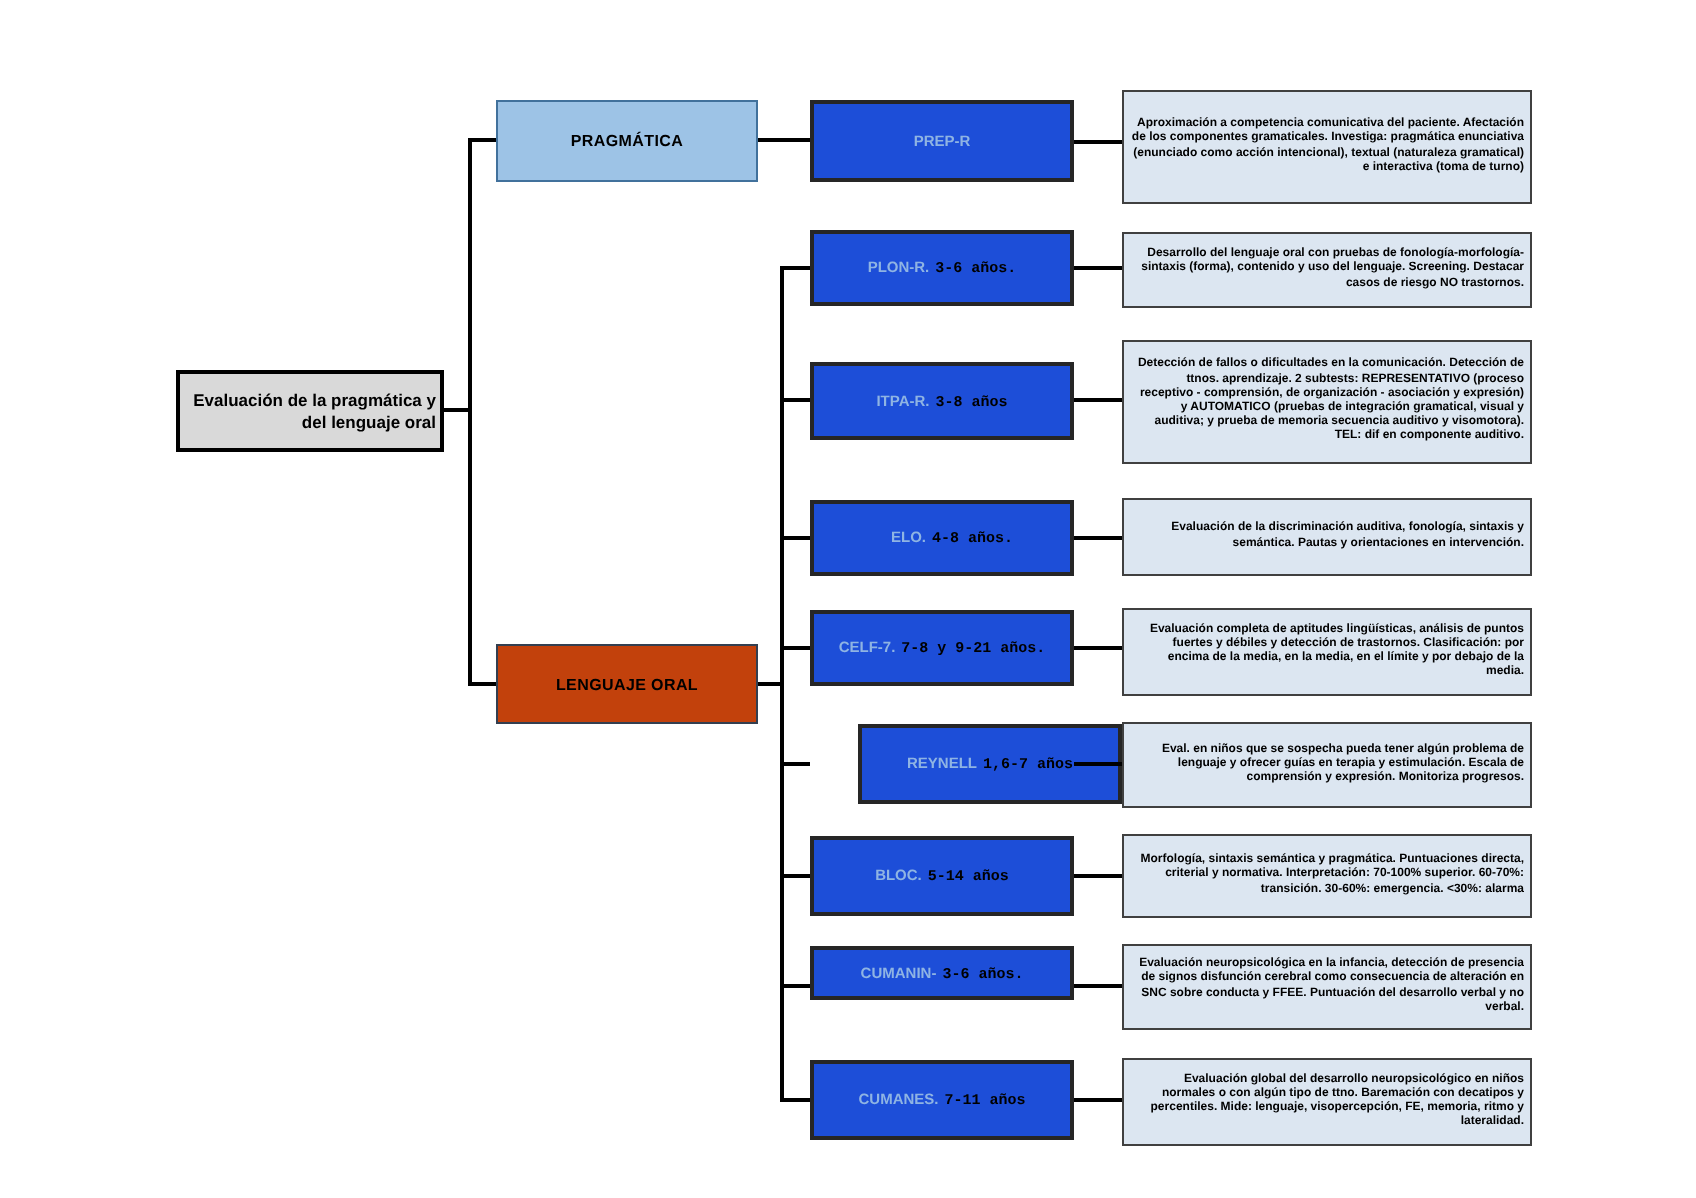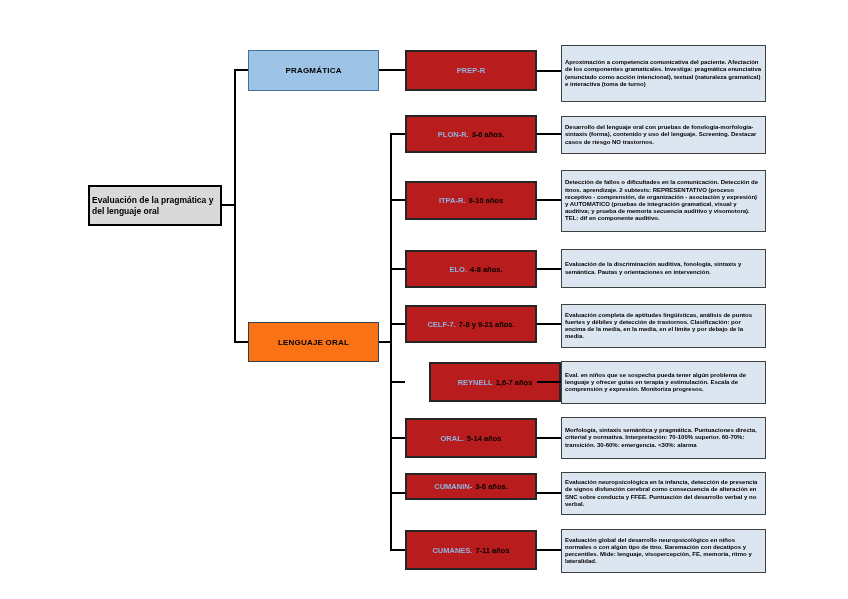--- a/index.html
+++ b/index.html
@@ -3,39 +3,39 @@
 <meta charset="utf-8">
 <style>
   html,body{margin:0;padding:0;background:#ffffff;}
   #canvas{
     position:relative;width:848px;height:599px;background:#ffffff;overflow:hidden;
     font-family:"Liberation Sans", sans-serif;
   }
   
   .box{
     position:absolute;box-sizing:border-box;display:flex;align-items:center;justify-content:center;
-    text-align:left;
+    text-align:right;
   }
   .root{
     left:88px;top:185px;width:134px;height:41px;
     background:#d9d9d9;border:2px solid #000000;
     font-size:8.5px;font-weight:bold;color:#000;line-height:1.25;padding:1px 2px;
   }
   .cat{
     width:131px;height:41px;font-size:8px;font-weight:bold;color:#000;letter-spacing:.2px;
   }
   .cat-prag{left:248px;top:50px;background:#9dc3e6;border:1.5px solid #41719c;}
-  .cat-oral{left:248px;top:322px;width:131px;height:40px;background:#f97316;border:1.5px solid #333f50;}
+  .cat-oral{left:248px;top:322px;width:131px;height:40px;background:#c2410c;border:1.5px solid #333f50;}
   .tnode{
-    left:405px;width:132px;background:#b91c1c;border:2px solid #262626;
+    left:405px;width:132px;background:#1d4ed8;border:2px solid #262626;
     font-size:7.5px;font-weight:bold;padding:1px 2px;
   }
   .tname{color:#8fb4e3;}
   .tage{color:#000000;}
-  .tage:not(:empty){margin-left:3px;}
+  .tage:not(:empty){margin-left:3px;font-family:Liberation Mono, monospace;}
   .dbox{
     left:561px;width:205px;background:#dce6f1;border:1.5px solid #404040;
     font-size:6px;font-weight:bold;color:#000;line-height:1.2;padding:2px 3px;
   }
   
   .n0{top:50px;height:41px;}  .d0{top:45px;height:57px;}
   .n1{top:115px;height:38px;} .d1{top:116px;height:38px;}
   .n2{top:181px;height:39px;} .d2{top:170px;height:62px;}
   .n3{top:250px;height:38px;padding-left:12px;} .d3{top:249px;height:39px;}
   .n4{top:305px;height:38px;} .d4{top:304px;height:44px;}
@@ -58,33 +58,33 @@
   <div class="box cat cat-prag">PRAGMÁTICA</div>
   <div class="box cat cat-oral">LENGUAJE ORAL</div>
 
   <div class="box tnode n0">
       <span><span class="tname">PREP-R</span><span class="tage"></span></span>
     </div>
   <div class="box tnode n1">
       <span><span class="tname">PLON-R.</span><span class="tage">3-6 años.</span></span>
     </div>
   <div class="box tnode n2">
-      <span><span class="tname">ITPA-R.</span><span class="tage">9-10 años</span></span>
+      <span><span class="tname">ITPA-R.</span><span class="tage">3-8 años</span></span>
     </div>
   <div class="box tnode n3">
       <span><span class="tname">ELO.</span><span class="tage">4-8 años.</span></span>
     </div>
   <div class="box tnode n4">
       <span><span class="tname">CELF-7.</span><span class="tage">7-8 y 9-21 años.</span></span>
     </div>
   <div class="box tnode n5">
       <span><span class="tname">REYNELL</span><span class="tage">1,6-7 años</span></span>
     </div>
   <div class="box tnode n6">
-      <span><span class="tname">ORAL.</span><span class="tage">5-14 años</span></span>
+      <span><span class="tname">BLOC.</span><span class="tage">5-14 años</span></span>
     </div>
   <div class="box tnode n7">
       <span><span class="tname">CUMANIN-</span><span class="tage">3-6 años.</span></span>
     </div>
   <div class="box tnode n8">
       <span><span class="tname">CUMANES.</span><span class="tage">7-11 años</span></span>
     </div>
 
   <div class="box dbox d0">Aproximación a competencia comunicativa del paciente. Afectación de los componentes gramaticales. Investiga: pragmática enunciativa (enunciado como acción intencional), textual (naturaleza gramatical) e interactiva (toma de turno)</div>
   <div class="box dbox d1">Desarrollo del lenguaje oral con pruebas de fonología-morfología-sintaxis (forma), contenido y uso del lenguaje. Screening. Destacar casos de riesgo NO trastornos.</div>

